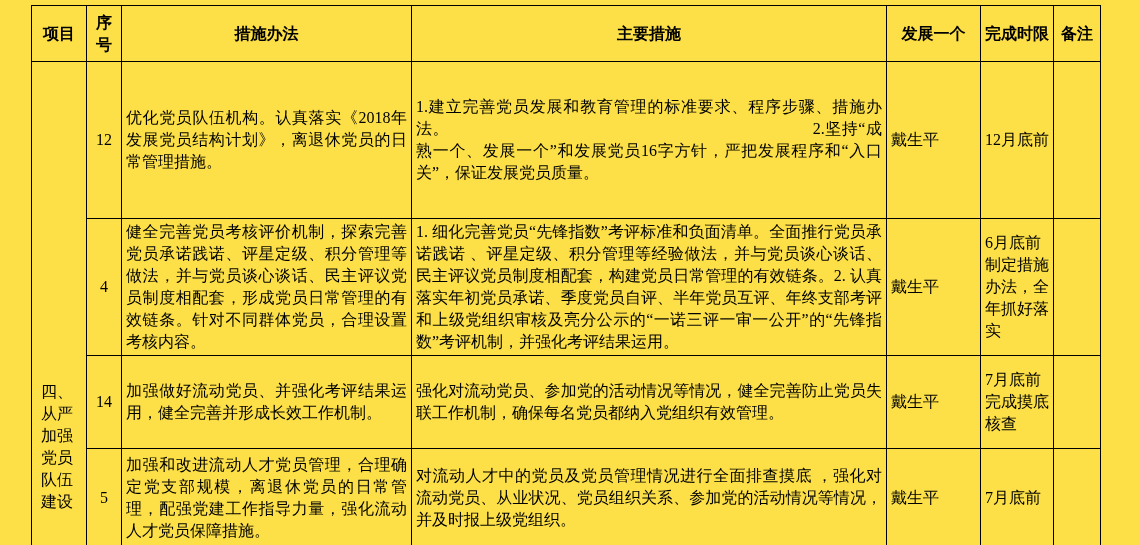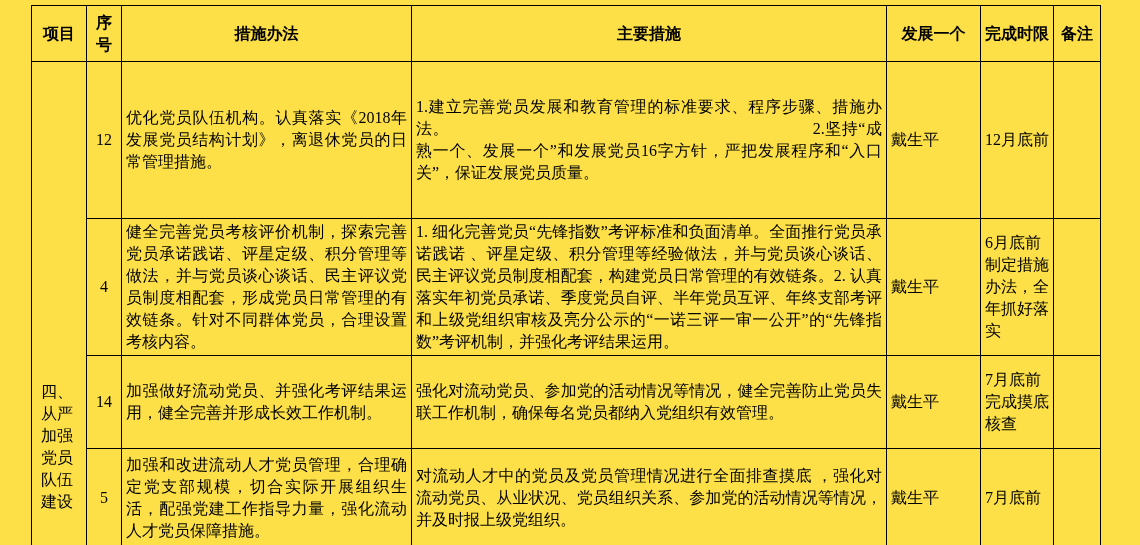--- a/index.html
+++ b/index.html
@@ -122,21 +122,21 @@
     <tr class="row-14">
       <td class="cell-no">14</td>
       <td class="cell-task">加强做好流动党员、并强化考评结果运用，健全完善并形成长效工作机制。</td>
       <td class="cell-measures">强化对流动党员、参加党的活动情况等情况，健全完善防止党员失联工作机制，确保每名党员都纳入党组织有效管理。</td>
       <td class="cell-leader">戴生平</td>
       <td class="cell-deadline">7月底前完成摸底核查</td>
       <td class="cell-remark"></td>
     </tr>
     <tr class="row-15">
       <td class="cell-no">5</td>
-      <td class="cell-task">加强和改进流动人才党员管理，合理确定党支部规模，切合实际开展组织生活，配强党建工作指导力量，强化流动人才党员保障措施。</td>
+      <td class="cell-task">加强和改进流动人才党员管理，合理确定党支部规模，离退休党员的日常管理，配强党建工作指导力量，强化流动人才党员保障措施。</td>
       <td class="cell-measures">对流动人才中的党员及党员管理情况进行全面排查摸底 ，强化对流动党员、从业状况、党员组织关系、参加党的活动情况等情况，并及时报上级党组织。</td>
       <td class="cell-leader">戴生平</td>
       <td class="cell-deadline">7月底前</td>
       <td class="cell-remark"></td>
     </tr>
   </tbody>
     </table>
   <div class="stub stub-left"></div>
   <div class="stub stub-right"></div>
 </div>

